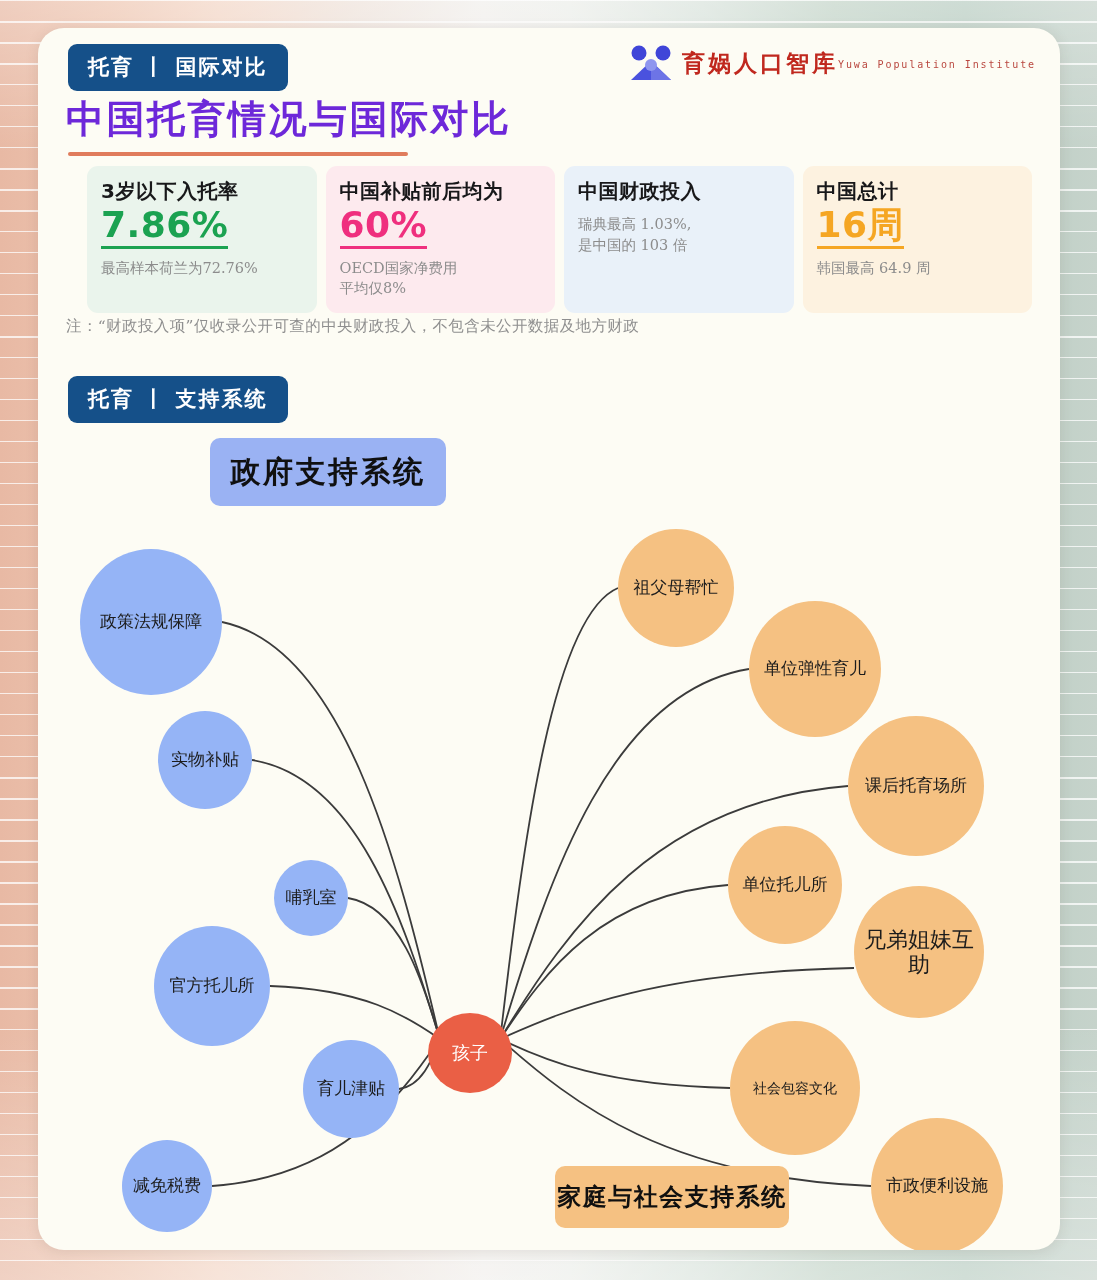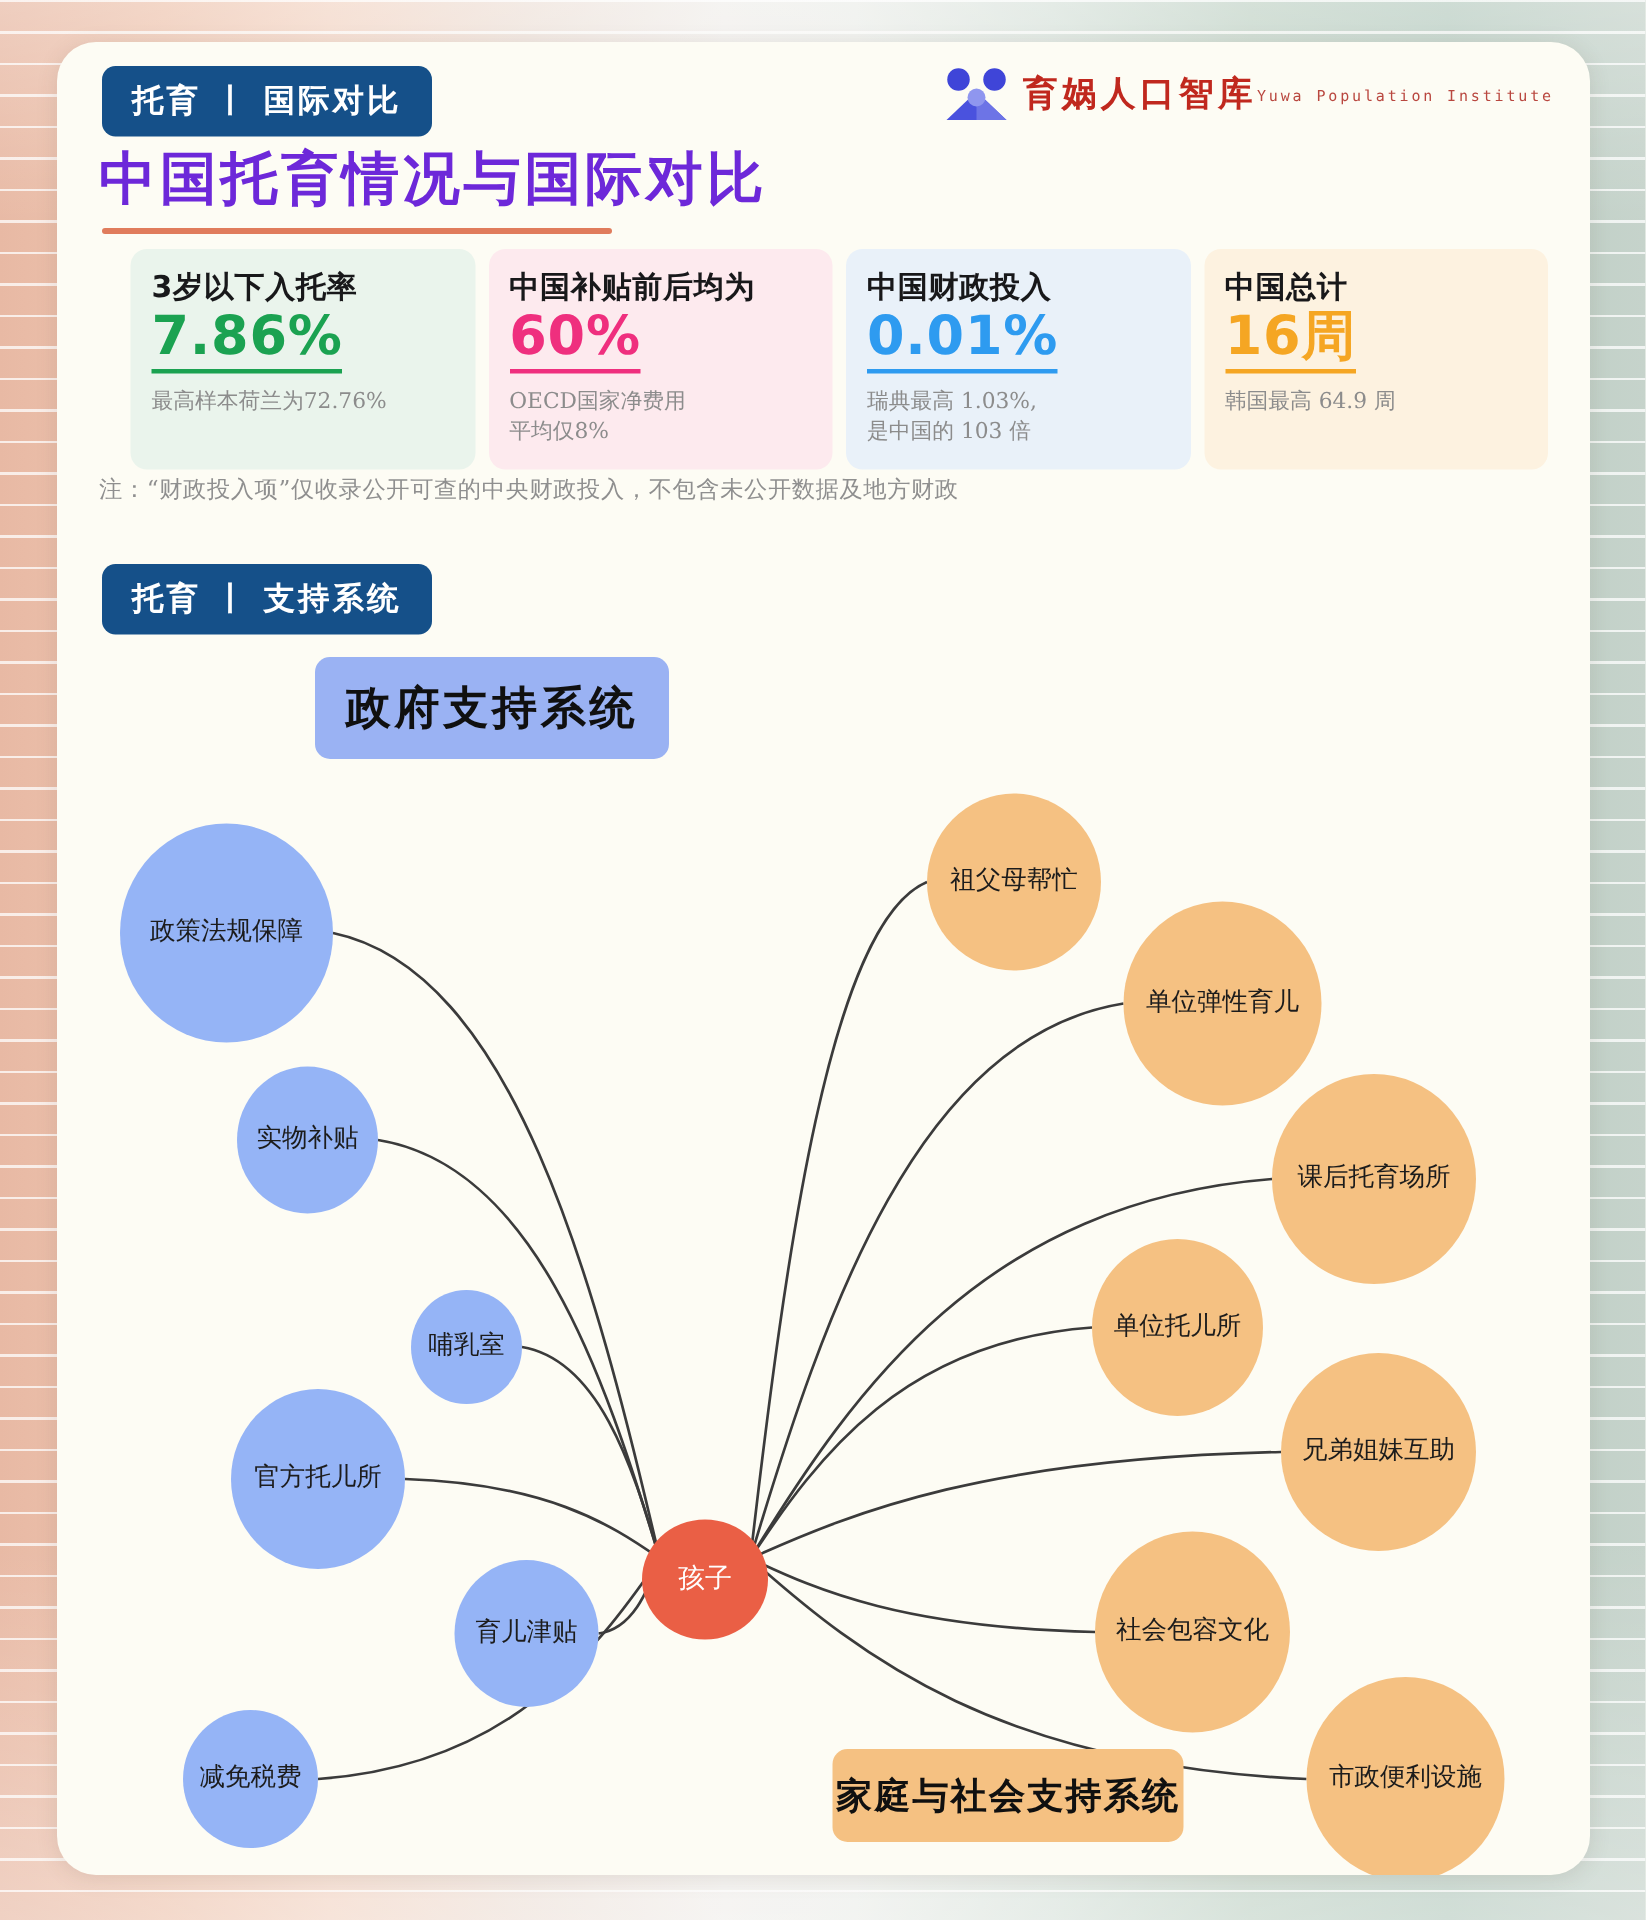--- a/index.html
+++ b/index.html
@@ -189,21 +189,20 @@
         <div><div class="v" style="color: rgb(27, 162, 81);">7.86%</div></div>
         <div class="s">最高样本荷兰为72.76%</div>
       </div>
       <div class="stat" style="background: rgb(253, 234, 238);">
         <div class="t">中国补贴前后均为</div>
         <div><div class="v" style="color: rgb(239, 47, 126);">60%</div></div>
         <div class="s">OECD国家净费用<br>平均仅8%</div>
       </div>
       <div class="stat" style="background: rgb(233, 241, 249);">
         <div class="t">中国财政投入</div>
-        <div><div class="v" style="color: rgb(46, 155, 240);">0.01%</div></div>
         <div class="s">瑞典最高 1.03%,<br>是中国的 103 倍</div>
       </div>
       <div class="stat" style="background: rgb(253, 242, 224);">
         <div class="t">中国总计</div>
         <div><div class="v" style="color: rgb(245, 166, 35);">16周</div></div>
         <div class="s">韩国最高 64.9 周</div>
       </div>
     </div>
 
   <div id="note">注：“财政投入项”仅收录公开可查的中央财政投入，不包含未公开数据及地方财政</div>
@@ -232,19 +231,19 @@
   <div class="node blue" style="left: 42px; top: 125px; width: 142px; height: 146px; font-size: 17px;">政策法规保障</div>
       <div class="node blue" style="left: 120px; top: 287px; width: 94px; height: 98px; font-size: 17px;">实物补贴</div>
       <div class="node blue" style="left: 236px; top: 436px; width: 74px; height: 76px; font-size: 17px;">哺乳室</div>
       <div class="node blue" style="left: 265px; top: 616px; width: 96px; height: 98px; font-size: 17px;">育儿津贴</div>
       <div class="node blue" style="left: 116px; top: 502px; width: 116px; height: 120px; font-size: 17px;">官方托儿所</div>
       <div class="node blue" style="left: 84px; top: 716px; width: 90px; height: 92px; font-size: 17px;">减免税费</div>
       <div class="node orange" style="left: 580px; top: 105px; width: 116px; height: 118px; font-size: 17px;">祖父母帮忙</div>
       <div class="node orange" style="left: 711px; top: 177px; width: 132px; height: 136px; font-size: 17px;">单位弹性育儿</div>
       <div class="node orange" style="left: 810px; top: 292px; width: 136px; height: 140px; font-size: 17px;">课后托育场所</div>
       <div class="node orange" style="left: 690px; top: 402px; width: 114px; height: 118px; font-size: 17px;">单位托儿所</div>
-      <div class="node orange" style="left: 816px; top: 478px; width: 130px; height: 132px; font-size: 17px;">兄弟姐妹互助</div>
-      <div class="node orange" style="left: 692px; top: 597px; width: 130px; height: 134px; font-size: 17px;">社会包容文化</div>
+      <div class="node orange" style="left: 816px; top: 462px; width: 130px; height: 132px; font-size: 22px;">兄弟姐妹互助</div>
+      <div class="node orange" style="left: 692px; top: 597px; width: 130px; height: 134px; font-size: 14px;">社会包容文化</div>
       <div class="node orange" style="left: 833px; top: 694px; width: 132px; height: 136px; font-size: 17px;">市政便利设施</div>
       <div class="node center" style="left: 390px; top: 589px; width: 84px; height: 80px; font-size: 18px;">孩子</div>
     </div>
 
 </div>
 
 </body></html>

